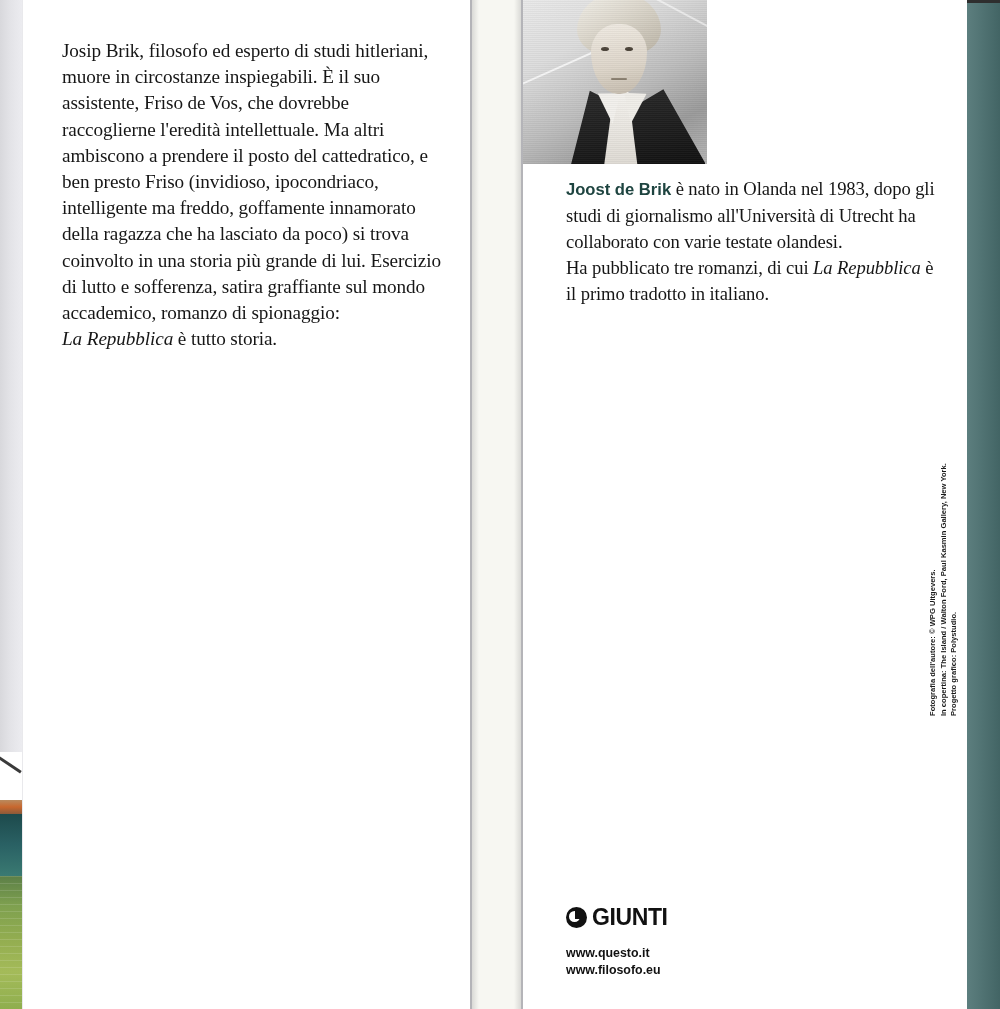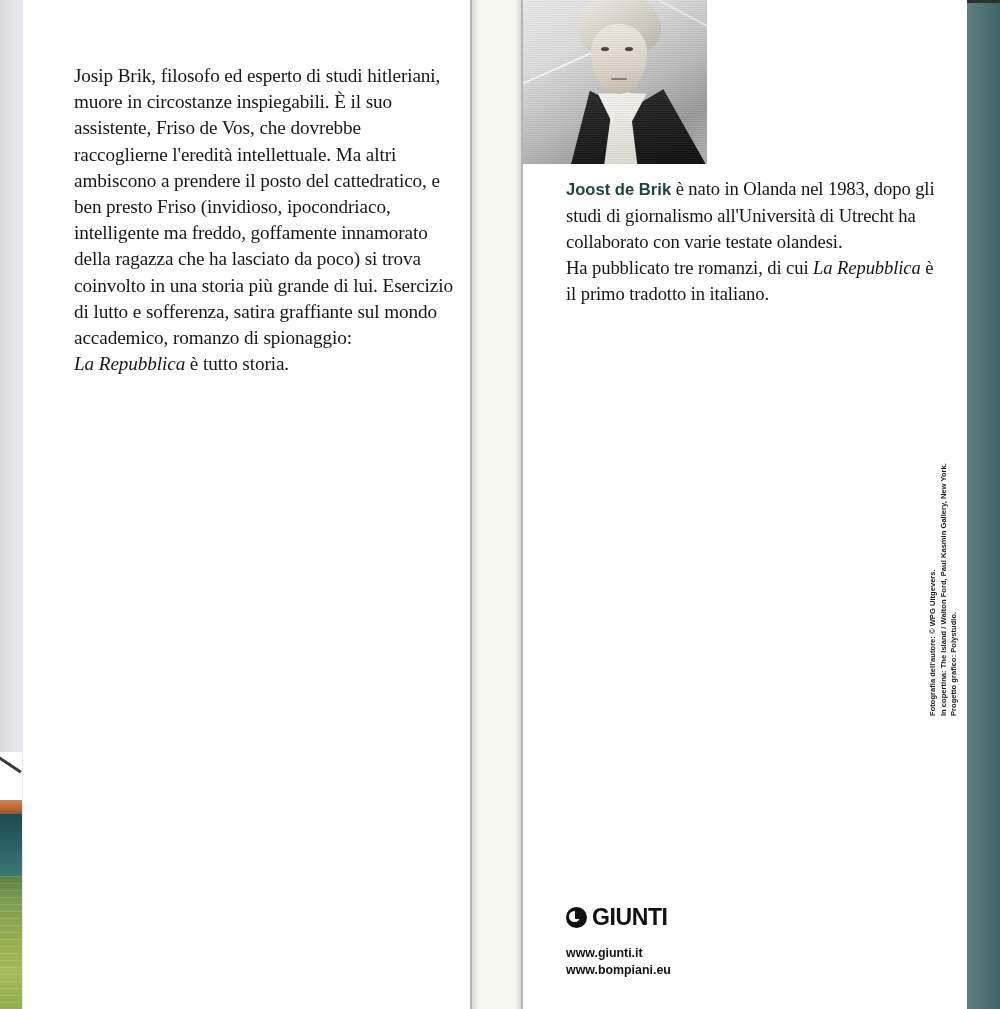--- a/index.html
+++ b/index.html
@@ -85,24 +85,23 @@
     position: absolute;
     left: 22px; top: 0;
     width: 10px; height: 1009px;
     background: #ffffff;
     border-left: 1px solid #e9e9ec;
   }
 
   
   .back-panel {
     position: absolute;
-    left: 44px; top: 0;
+    left: 32px; top: 0;
     width: 438px; height: 721px;
     background: #ffffff;
-    margin-top: 25px;
   }
 
   .blurb {
     position: absolute;
     left: 30px;
     top: 38px;
     width: 380px;
     font-family: "Liberation Serif", serif;
     font-size: 19.2px;
     line-height: 26.2px;
@@ -413,22 +412,22 @@
     <br>
     <span>Ha pubblicato tre romanzi, di cui </span><em>La Repubblica</em><span> è il primo tradotto in italiano.</span>
   </div>
 
   <div class="publisher">
     <div class="logo-row">
       <span class="logo-mark"></span>
       <span class="logo-word">GIUNTI</span>
     </div>
     <div class="urls">
-      <div>www.giunti.it</div>
-      <div>www.bompiani.eu</div>
+      <div>www.questo.it</div>
+      <div>www.filosofo.eu</div>
     </div>
   </div>
 
   <div class="credits">
     <div>Fotografia dell'autore: © WPG Uitgevers.</div>
     <div>In copertina: The Island / Walton Ford, Paul Kasmin Gallery, New York.</div>
     <div>Progetto grafico: Polystudio.</div>
   </div>
 
   <div class="white-gap"></div>

